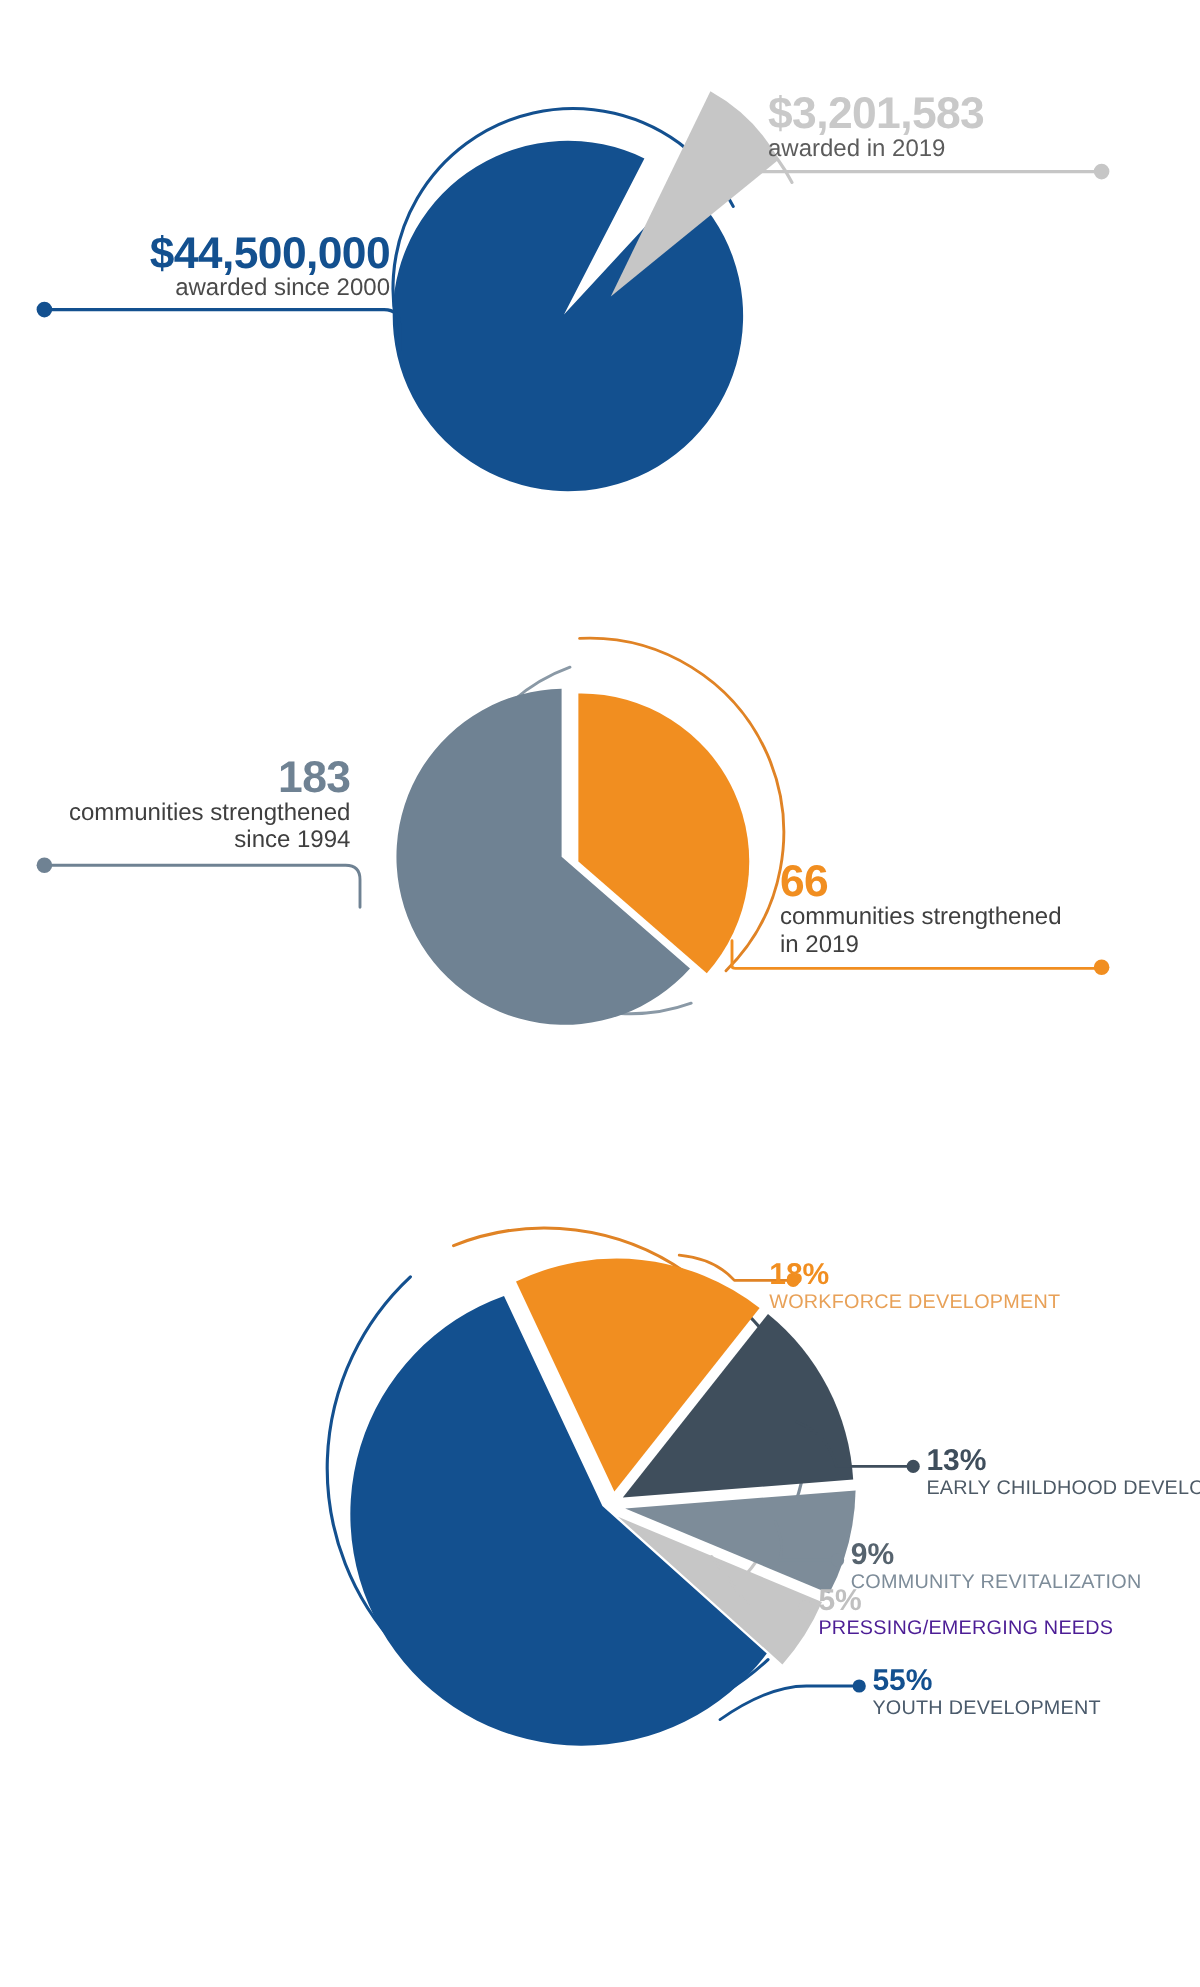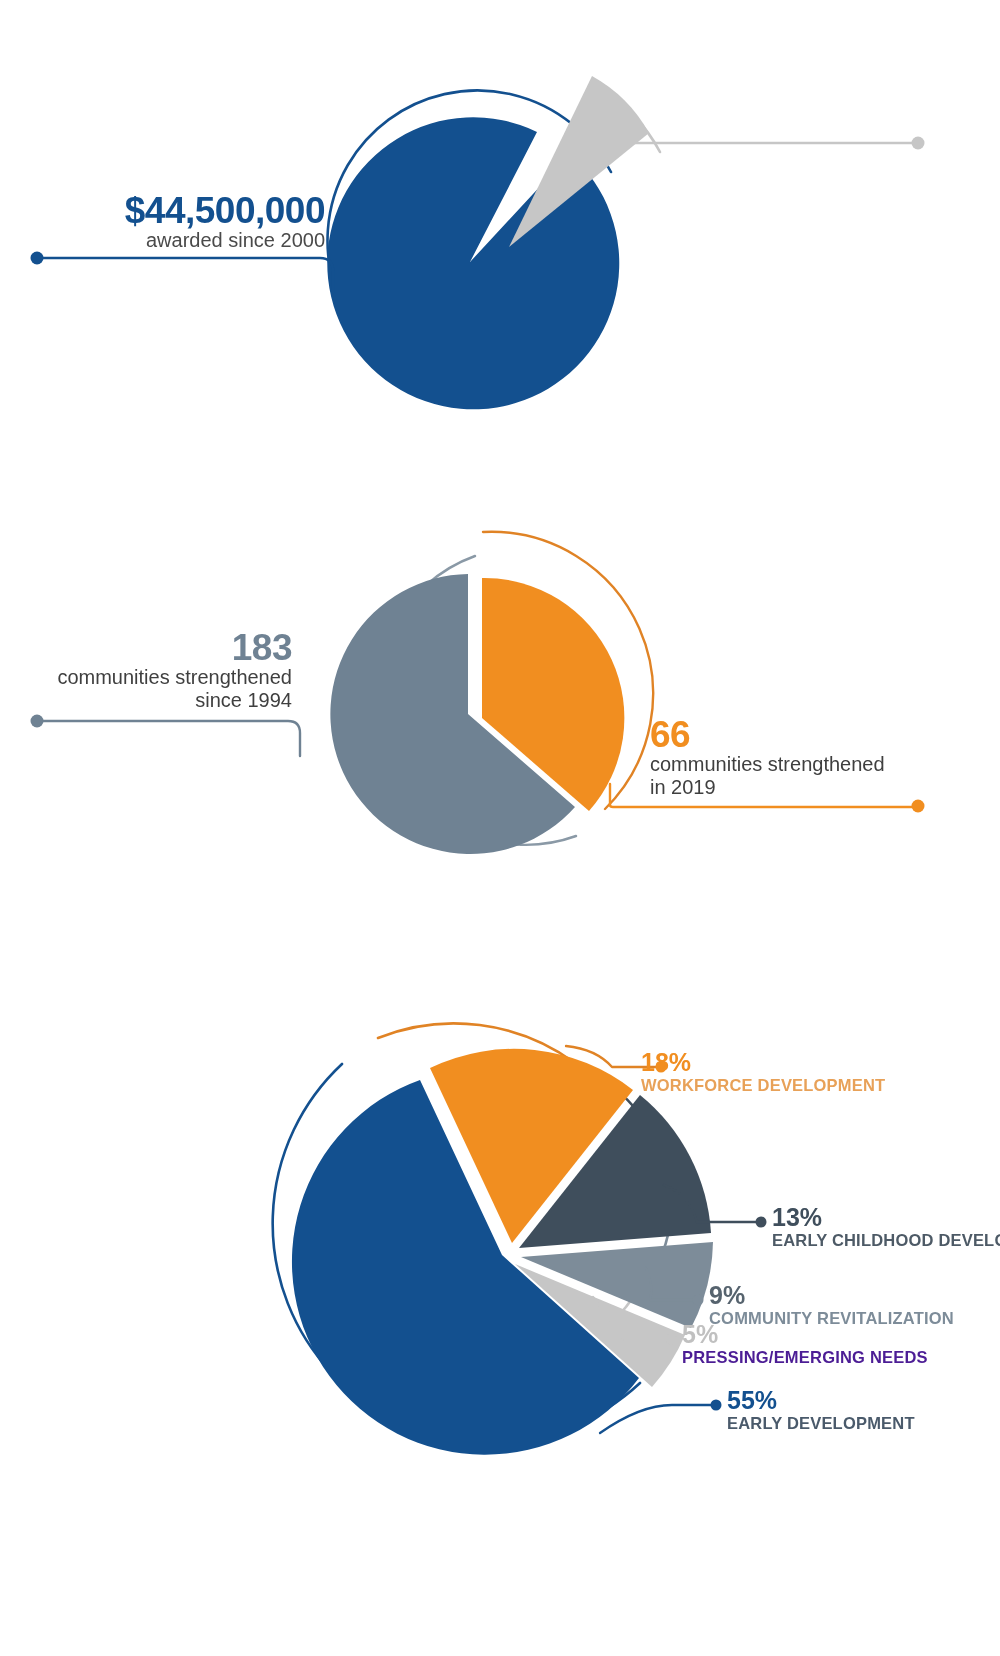--- a/index.html
+++ b/index.html
@@ -90,21 +90,20 @@
     font-size: 25px;
     line-height: 1.0;
     display: block;
   }
   .cat .name {
     font-size: 16.5px;
     letter-spacing: 0.2px;
     line-height: 1.1;
     display: block;
     margin-top: 1px;
-    font-weight: bold;
   }
 
   .align-right { text-align: right; }
   .align-left  { text-align: left; }
 </style>
 </head>
 <body>
 
 <div class="stage">
 
@@ -131,20 +130,24 @@
 
       <path d="M 631,143 L 914,143" fill="none" stroke="#c6c6c6" stroke-width="2.6" stroke-linecap="round" stroke-linejoin="round"></path>
       <circle cx="918" cy="143" r="6.5" fill="#c6c6c6"></circle>
     </svg>
 
     <div class="label lbl-awarded-since align-right" style="left: 20px; top: 192px; width: 305px;">
       <div class="big">$44,500,000</div>
       <div class="sub">awarded since 2000</div>
     </div>
 
+    <div class="label lbl-awarded-2019 align-left" style="left: 640px; top: 76px; width: 320px;">
+      <div class="big">$3,201,583</div>
+      <div class="sub">awarded in 2019</div>
+    </div>
   </div>
 
   <div class="chart-block" id="chart-middle">
     <svg width="1000" height="500" viewBox="0 0 1000 500">
 
       <path d="M 475,72
                A 148,148 0 1 0 576,352" fill="none" stroke="#8a99a6" stroke-width="2.4" stroke-linecap="round"></path>
 
       <path d="M 483,48
                A 162,162 0 0 1 605,325" fill="none" stroke="#e08325" stroke-width="2.4" stroke-linecap="round"></path>
@@ -254,17 +257,17 @@
       <span class="name" style="color:#7d8c99;">COMMUNITY REVITALIZATION</span>
     </div>
 
     <div class="cat align-left" style="left: 682px; top: 322px;">
       <span class="pct" style="color:#c0c0c0;">5%</span>
       <span class="name" style="color:#4c1d95;">PRESSING/EMERGING NEEDS</span>
     </div>
 
     <div class="cat align-left" style="left: 727px; top: 388px;">
       <span class="pct" style="color:#13508f;">55%</span>
-      <span class="name" style="color:#4a5a6b;">EARLY DEVELOPMENT</span>
+      <span class="name" style="color:#4a5a6b;">YOUTH DEVELOPMENT</span>
     </div>
   </div>
 
 </div>
 
 </body></html>

